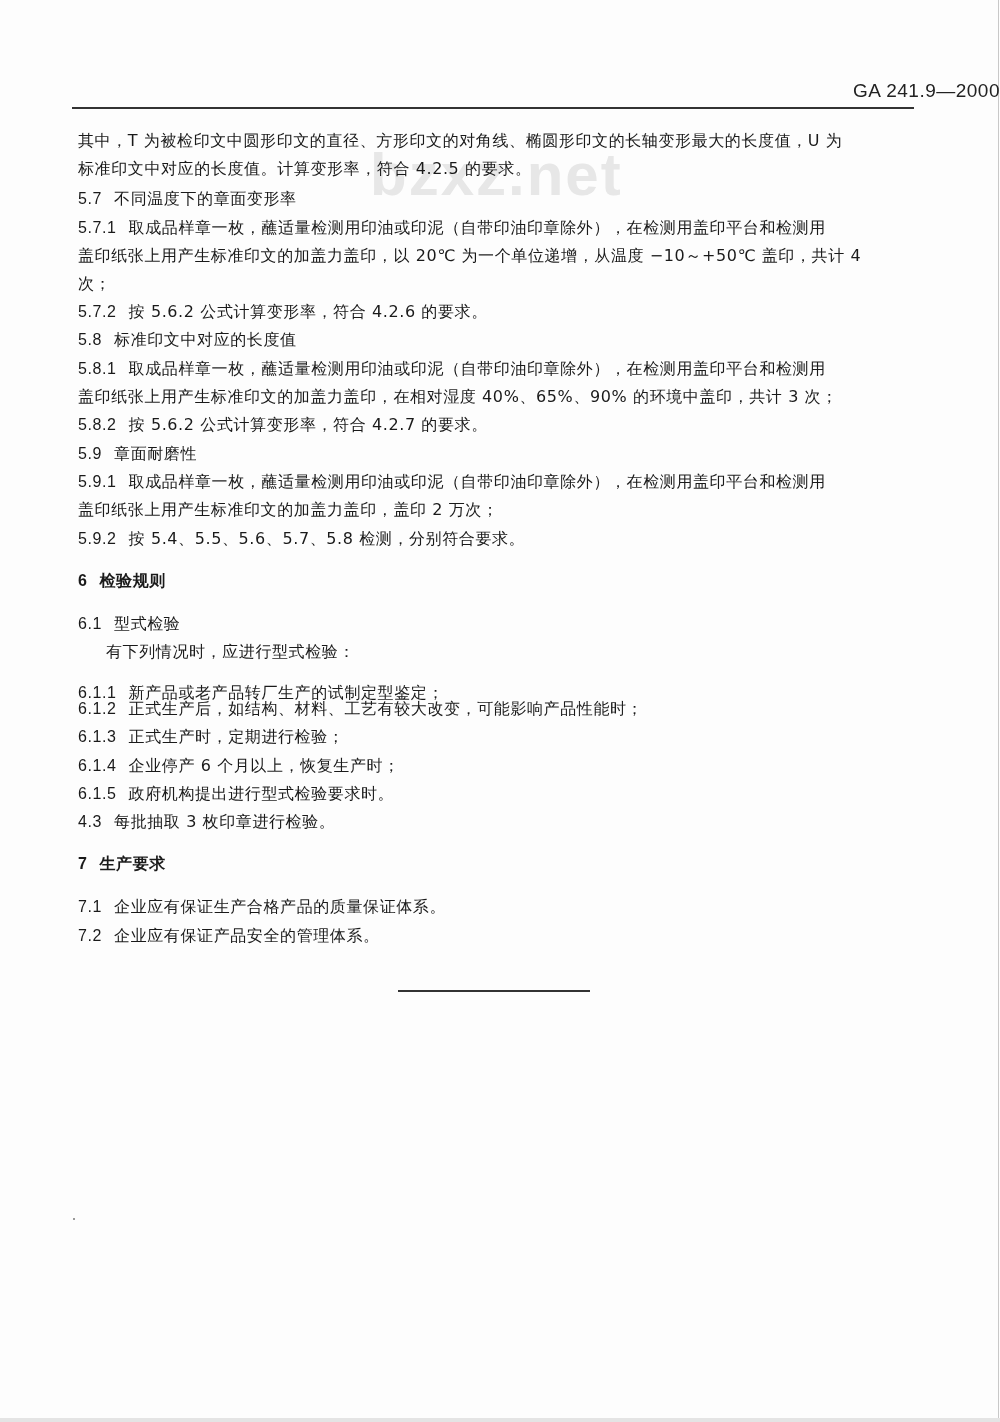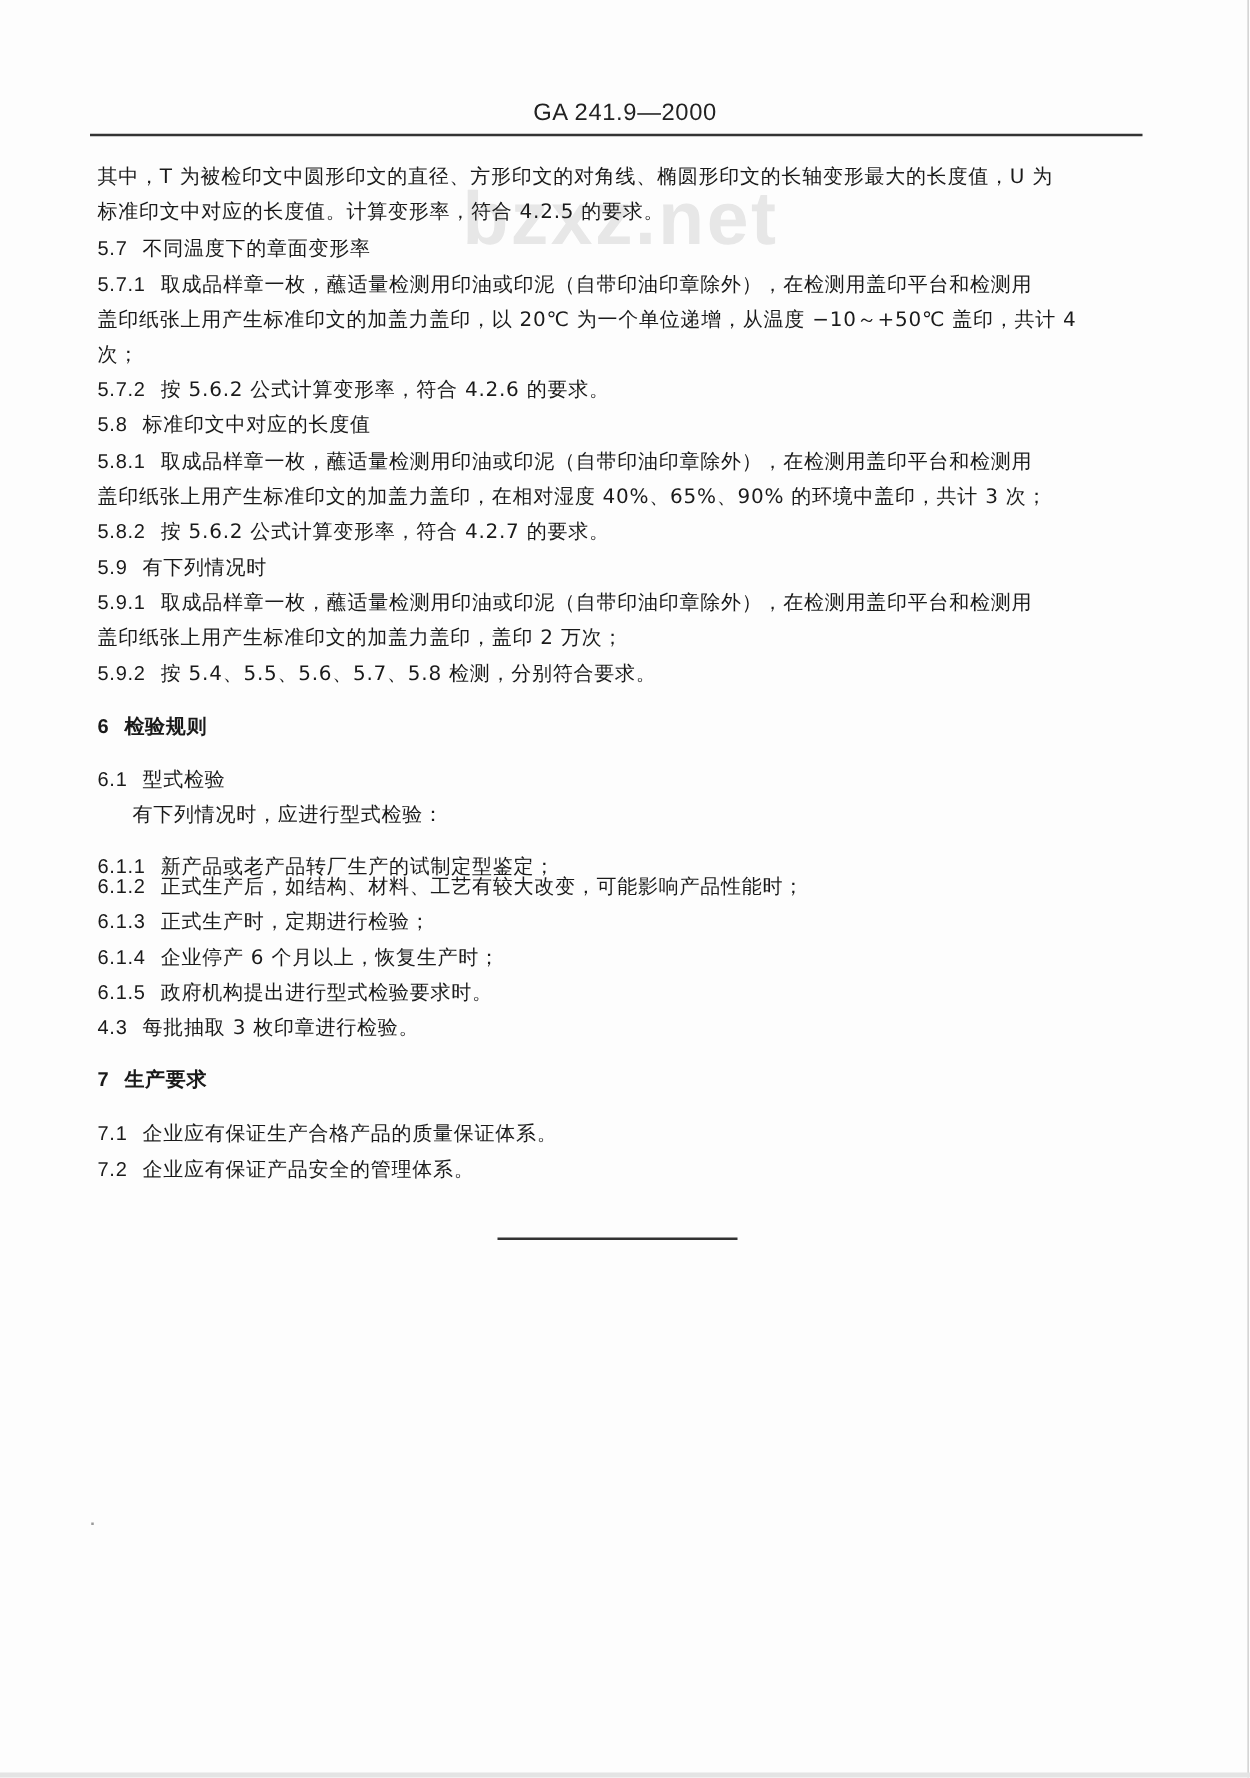--- a/index.html
+++ b/index.html
@@ -5,21 +5,21 @@
     html, body { margin: 0; padding: 0; }
     body {
       width: 1000px; height: 1422px; background: #fdfdfd;
       position: relative; overflow: hidden;
       font-family: "DejaVu Sans", "Liberation Sans", sans-serif;
       color: #1a1a1a;
     }
     .page-edge-right { position: absolute; right: 1px; top: 0; width: 1px; height: 1422px; background: #c8c8c8; }
     .page-edge-bottom { position: absolute; left: 0; bottom: 0; width: 1000px; height: 4px; background: #e4e4e4; }
     .header-code {
-      position: absolute; top: 80px; left: 0; width: 1000px; text-align: center;
+      position: absolute; top: 80px; left: 0; width: 1000px; text-align: right;
       font-family: "Liberation Sans", sans-serif; font-size: 19px; letter-spacing: 0.5px; color: #222;
     }
     .header-rule { position: absolute; top: 107px; left: 72px; width: 842px; height: 2px; background: #333; }
     .watermark {
       position: absolute; top: 140px; left: 370px;
       font-family: Liberation Sans, sans-serif; font-weight: bold; font-size: 60px;
       color: rgba(190,190,190,0.35); letter-spacing: 2px;
     }
     .line {
       position: absolute; left: 78px; font-size: 16px; line-height: 20px; white-space: nowrap;
@@ -44,21 +44,21 @@
 <div class="line" style="top:159px"><span>标准印文中对应的长度值。计算变形率，符合 4.2.5 的要求。</span></div>
 <div class="line" style="top:189px"><span class="num">5.7</span><span>不同温度下的章面变形率</span></div>
 <div class="line" style="top:218px"><span class="num">5.7.1</span><span>取成品样章一枚，蘸适量检测用印油或印泥（自带印油印章除外），在检测用盖印平台和检测用</span></div>
 <div class="line" style="top:246px"><span>盖印纸张上用产生标准印文的加盖力盖印，以 20℃ 为一个单位递增，从温度 −10～+50℃ 盖印，共计 4</span></div>
 <div class="line" style="top:274px"><span>次；</span></div>
 <div class="line" style="top:302px"><span class="num">5.7.2</span><span>按 5.6.2 公式计算变形率，符合 4.2.6 的要求。</span></div>
 <div class="line" style="top:330px"><span class="num">5.8</span><span>标准印文中对应的长度值</span></div>
 <div class="line" style="top:359px"><span class="num">5.8.1</span><span>取成品样章一枚，蘸适量检测用印油或印泥（自带印油印章除外），在检测用盖印平台和检测用</span></div>
 <div class="line" style="top:387px"><span>盖印纸张上用产生标准印文的加盖力盖印，在相对湿度 40%、65%、90% 的环境中盖印，共计 3 次；</span></div>
 <div class="line" style="top:415px"><span class="num">5.8.2</span><span>按 5.6.2 公式计算变形率，符合 4.2.7 的要求。</span></div>
-<div class="line" style="top:444px"><span class="num">5.9</span><span>有下列情况时</span></div>
+<div class="line" style="top:444px"><span class="num">5.9</span><span>章面耐磨性</span></div>
 <div class="line" style="top:472px"><span class="num">5.9.1</span><span>取成品样章一枚，蘸适量检测用印油或印泥（自带印油印章除外），在检测用盖印平台和检测用</span></div>
 <div class="line" style="top:500px"><span>盖印纸张上用产生标准印文的加盖力盖印，盖印 2 万次；</span></div>
 <div class="line" style="top:529px"><span class="num">5.9.2</span><span>按 5.4、5.5、5.6、5.7、5.8 检测，分别符合要求。</span></div>
 
 <div class="line heading" style="top:571px"><span class="num">6</span><span>检验规则</span></div>
 <div class="line" style="top:614px"><span class="num">6.1</span><span>型式检验</span></div>
 <div class="line" style="top:642px; left:106px"><span>有下列情况时，应进行型式检验：</span></div>
 <div class="line" style="top:683px"><span class="num">6.1.1</span><span>新产品或老产品转厂生产的试制定型鉴定；</span></div>
 <div class="line" style="top:699px"><span class="num">6.1.2</span><span>正式生产后，如结构、材料、工艺有较大改变，可能影响产品性能时；</span></div>
 <div class="line" style="top:727px"><span class="num">6.1.3</span><span>正式生产时，定期进行检验；</span></div>

